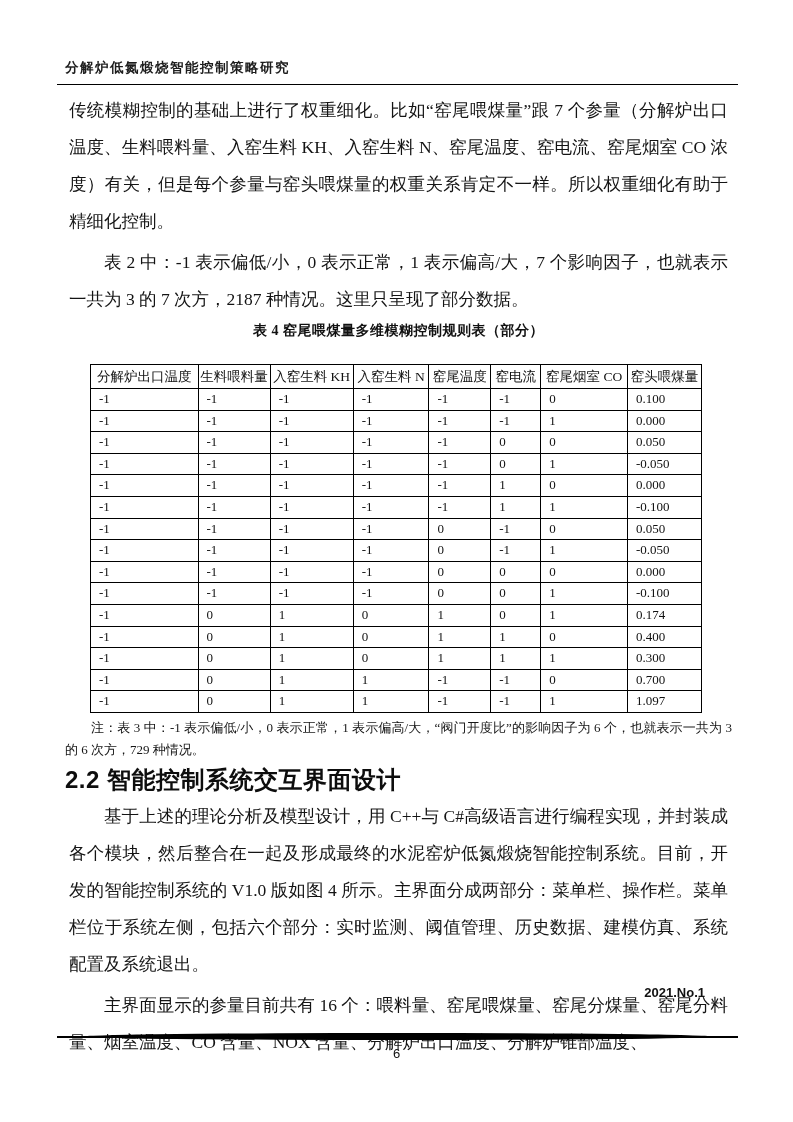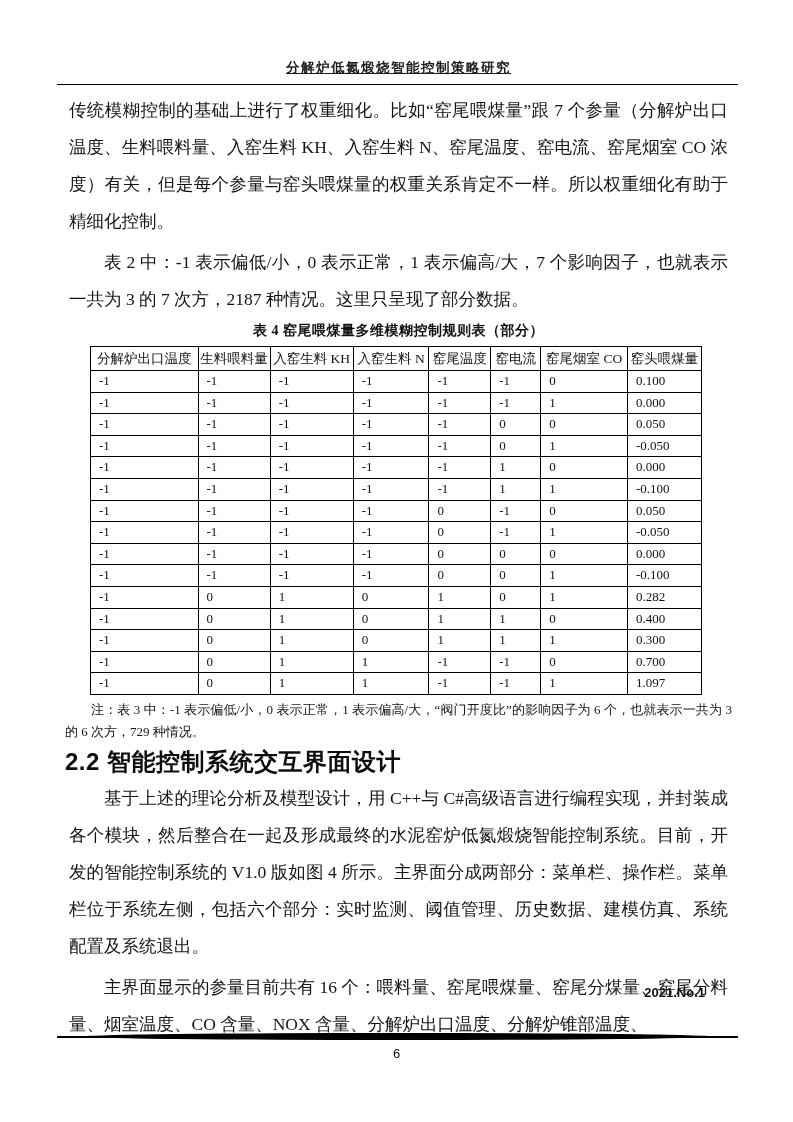--- a/index.html
+++ b/index.html
@@ -6,24 +6,23 @@
   .page {
     position:relative;
     width:793px; height:1122px;
     background:#ffffff;
     color:#161616;
     font-family:"Liberation Serif", serif;
     overflow:hidden;
   }
   .running-head {
     position:absolute; top:59px; left:65px; right:61px;
-    text-align:center;
+    text-align:left;
     font-size:13.5px; letter-spacing:1.5px; font-weight:600;
     color:#1d1d1d;
-    text-decoration:underline;
   }
   .head-rule {
     position:absolute; top:84px; left:57px; right:55px;
     border-top:1.6px solid #000;
   }
   .content {
     position:absolute; top:88px; left:65px; right:61px;
   }
   p.body-para {
     margin:4px;
@@ -33,21 +32,21 @@
   }
   p.indent { text-indent:2em; }
   .table-caption {
     margin:0; height:20px;
     text-align:center;
     font-size:14px; font-weight:bold;
     color:#111;
     letter-spacing:0.5px;
   }
   table.rules {
-    margin:4px 0 0 25px;
+    margin:22px 0 0 25px;
     width:612px;
     border-collapse:collapse;
     table-layout:fixed;
   }
   table.rules th, table.rules td {
     border:1.4px solid #000;
     overflow:hidden; white-space:nowrap;
   }
   table.rules th {
     font-size:13.5px; font-weight:normal;
@@ -240,21 +239,21 @@
             <td>-0.100</td>
           </tr>
           <tr>
             <td>-1</td>
             <td>0</td>
             <td>1</td>
             <td>0</td>
             <td>1</td>
             <td>0</td>
             <td>1</td>
-            <td>0.282</td>
+            <td>0.174</td>
           </tr>
           <tr>
             <td>-1</td>
             <td>0</td>
             <td>1</td>
             <td>0</td>
             <td>1</td>
             <td>1</td>
             <td>0</td>
             <td>0.400</td>

